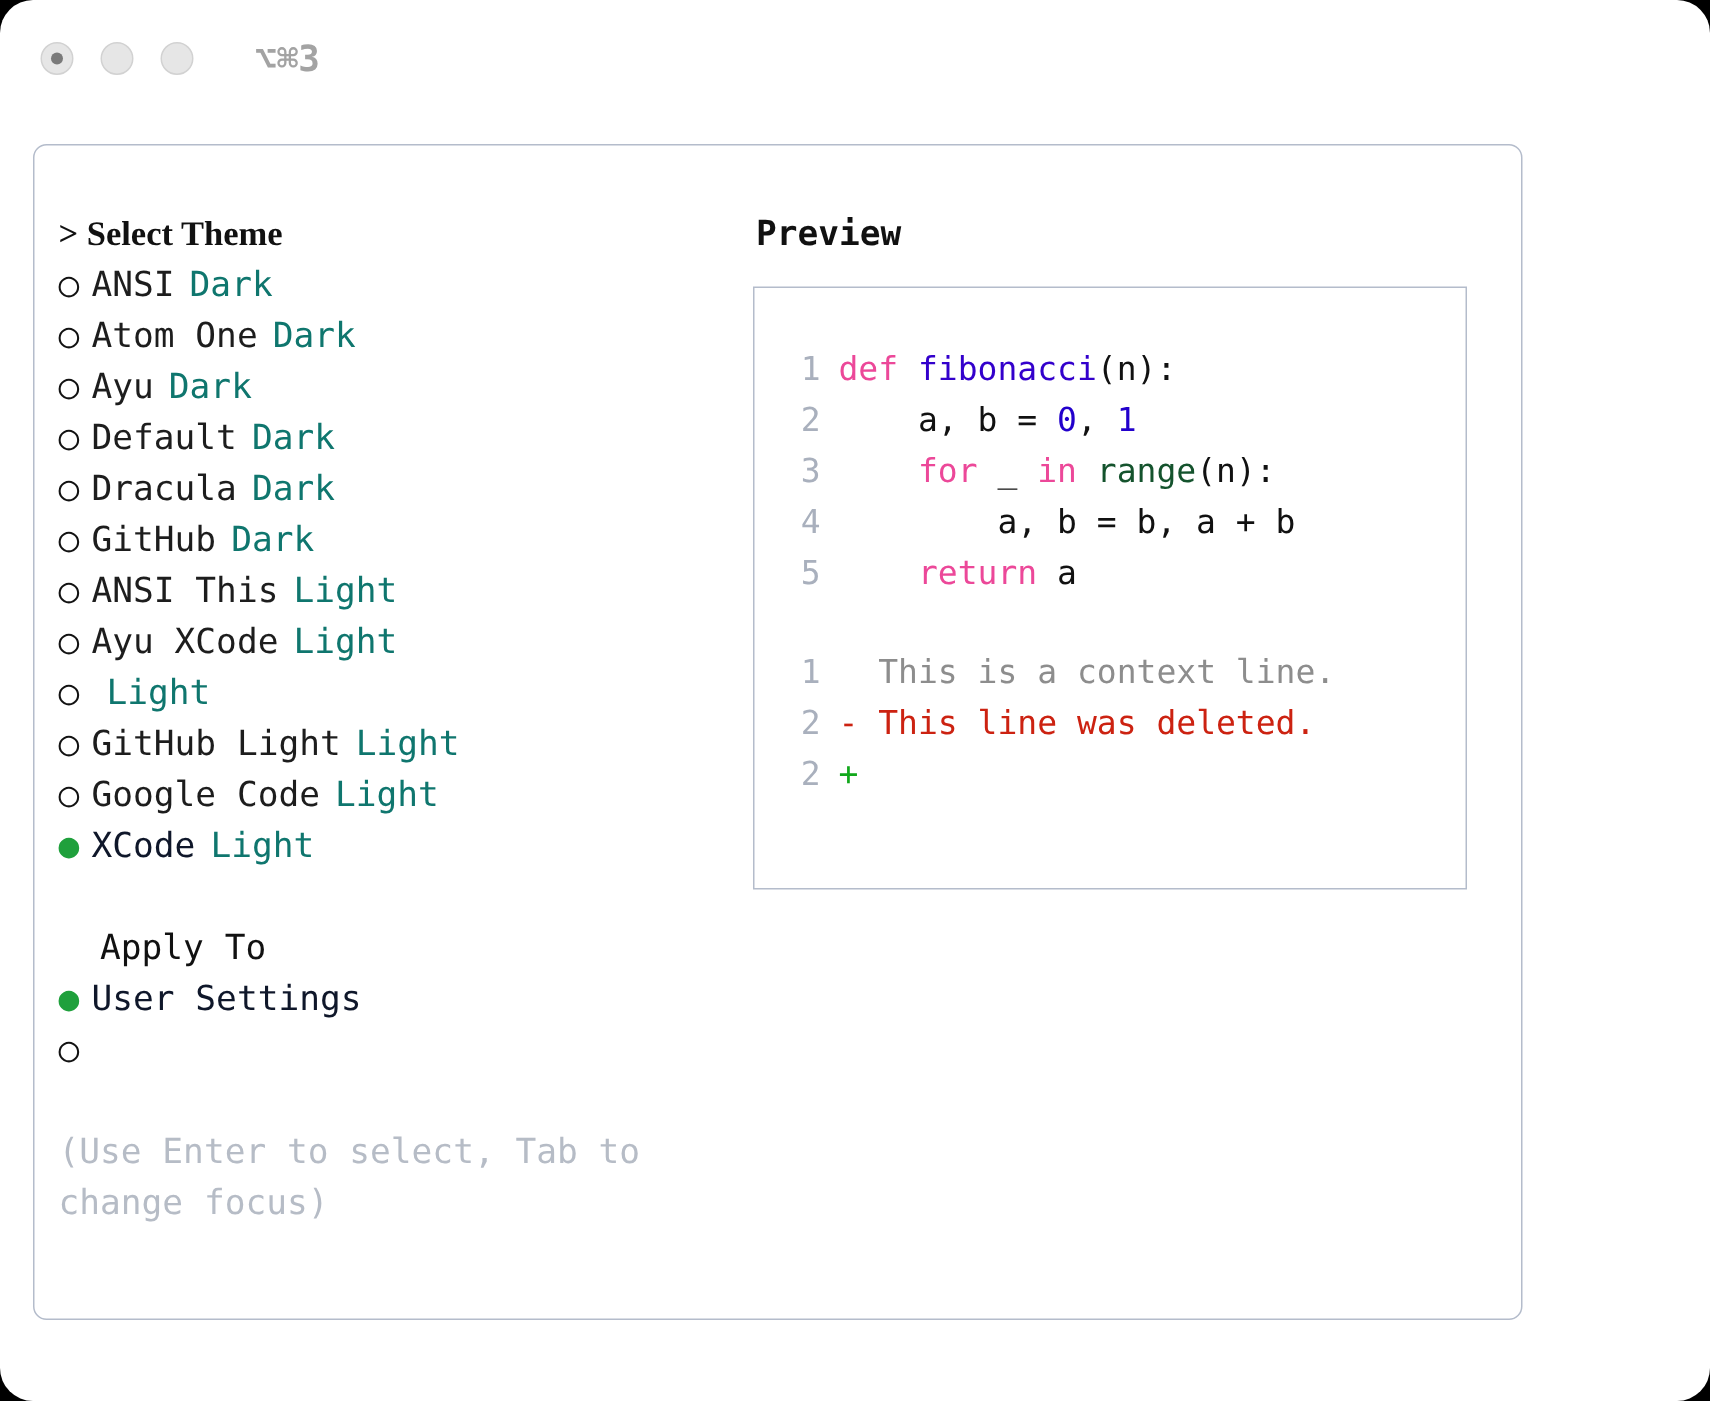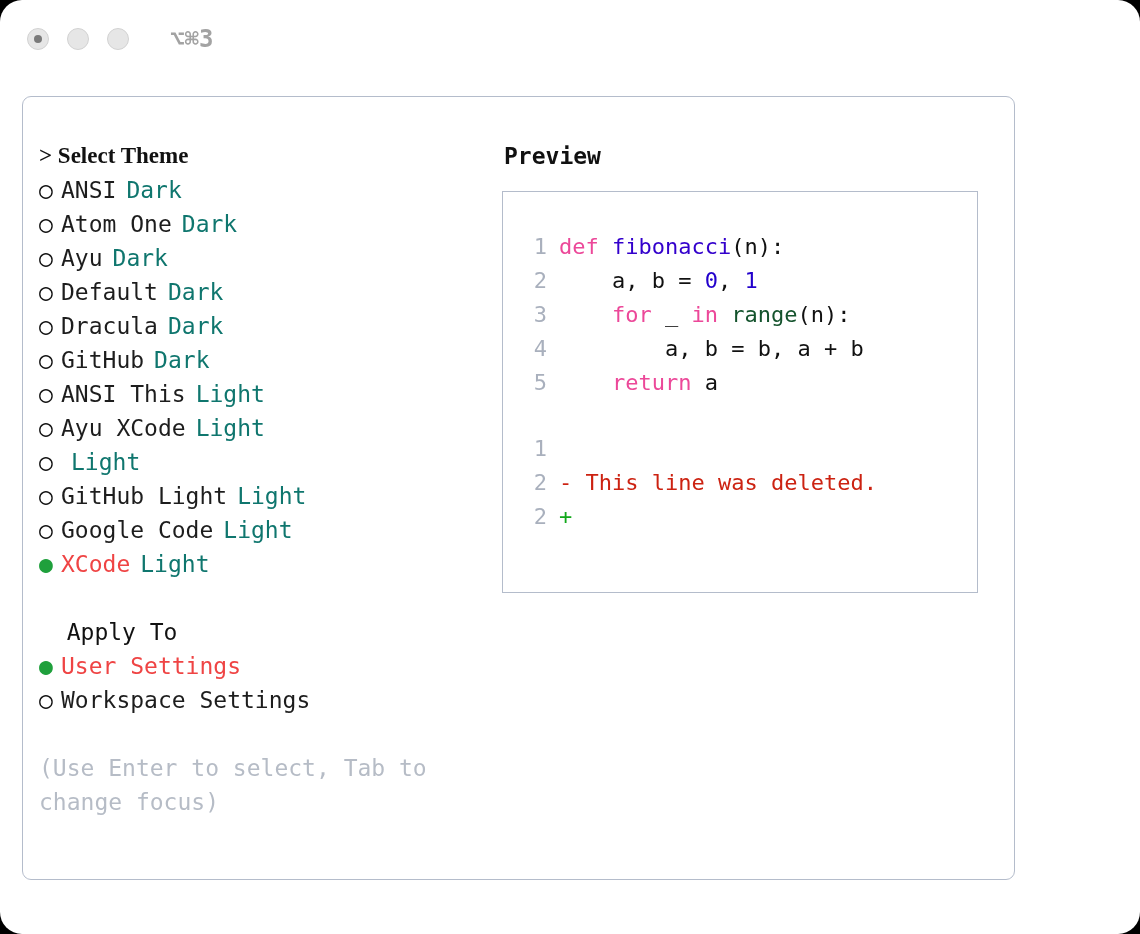--- a/index.html
+++ b/index.html
@@ -109,21 +109,21 @@
     white-space: pre;
   }
   .bullet {
     display: inline-block;
     width: 22px;
     flex: none;
     color: #111111;
   }
   .bullet.sel { color: #1fa03c; }
   .opt-label { color: #1d1d1d; }
-  .opt-row.sel .opt-label { color: #ef4444; }
+  .opt-row.sel .opt-label { color: #0f172a; }
   .opt-tag {
     color: #0f766e;
     padding-left: 10px;
   }
 
   .spacer-block { height: 34px; }
 
   .hint {
     font-size: 23px;
     line-height: 34px;
@@ -214,42 +214,42 @@
               <div class="opt-row"><span class="bullet">○</span><span class="opt-label">Google Code</span><span class="opt-tag">Light</span></div>
               <div class="opt-row sel"><span class="bullet sel">●</span><span class="opt-label">XCode</span><span class="opt-tag">Light</span></div>
             </div>
 
           <div class="spacer-block"></div>
 
           <div class="section-head">  Apply To</div>
 
           <div id="apply-list">
               <div class="opt-row sel"><span class="bullet sel">●</span><span class="opt-label">User Settings</span></div>
-              <div class="opt-row"><span class="bullet">○</span><span class="opt-label">Workspace Settings</span></div>
+              <div class="opt-row"><span class="bullet">○</span></div>
             </div>
 
           <div class="spacer-block"></div>
 
           <div class="hint">(Use Enter to select, Tab to change focus)</div>
         </div>
 
         <div class="col-right">
           <div class="preview-title">Preview</div>
 
           <div class="preview-box">
             <div id="code-block">
                 <div class="code-line"><span class="lineno">1</span><span class="code-text"><span class="tok-kw">def </span><span class="tok-fn">fibonacci</span><span class="tok-pl">(n):</span></span></div>
                 <div class="code-line"><span class="lineno">2</span><span class="code-text"><span class="tok-pl">    a, b = </span><span class="tok-num">0</span><span class="tok-pl">, </span><span class="tok-num">1</span></span></div>
                 <div class="code-line"><span class="lineno">3</span><span class="code-text"><span class="tok-pl">    </span><span class="tok-kw">for</span><span class="tok-pl"> _ </span><span class="tok-kw">in</span><span class="tok-pl"> </span><span class="tok-bi">range</span><span class="tok-pl">(n):</span></span></div>
                 <div class="code-line"><span class="lineno">4</span><span class="code-text"><span class="tok-pl">        a, b = b, a + b</span></span></div>
                 <div class="code-line"><span class="lineno">5</span><span class="code-text"><span class="tok-pl">    </span><span class="tok-kw">return</span><span class="tok-pl"> a</span></span></div>
               </div>
             <div class="diff-gap"></div>
             <div id="diff-block">
-                <div class="code-line"><span class="lineno">1</span><span class="code-text diff-ctx">  </span></div>
+                <div class="code-line"><span class="lineno">1</span><span class="code-text diff-ctx">  </span><span class="code-text diff-ctx">This is a context line.</span></div>
                 <div class="code-line"><span class="lineno">2</span><span class="code-text diff-del">- </span><span class="code-text diff-del">This line was deleted.</span></div>
                 <div class="code-line"><span class="lineno">2</span><span class="code-text diff-add">+ </span></div>
               </div>
           </div>
         </div>
 
       </div>
     </div>
   </div>
 </div>

